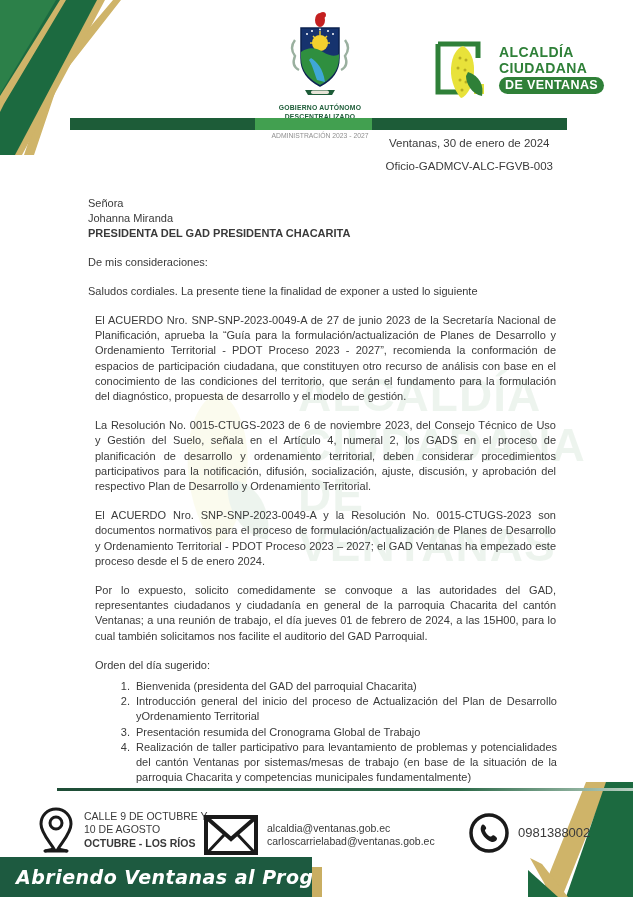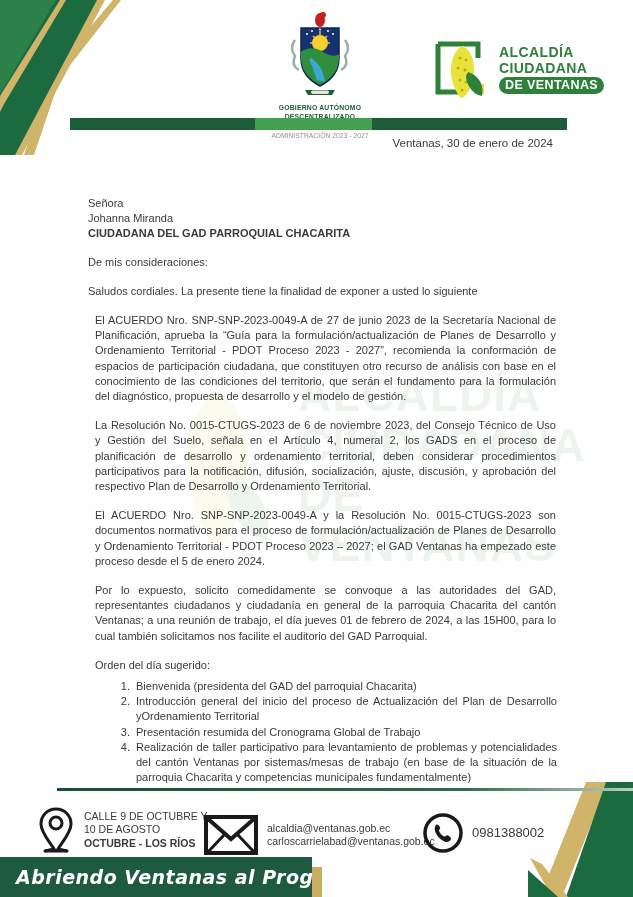--- a/index.html
+++ b/index.html
@@ -70,21 +70,21 @@
   .agenda-list li { text-align:justify; line-height:15.2px; padding-left:3px; }
 
   
   .footer-rule { position:absolute; left:57px; top:788px; width:576px; height:3px;
     background:linear-gradient(to right,#1e4d36,#2d6a49 70%,#b9d0c3); }
   .footer { position:absolute; left:0; top:800px; width:633px; height:58px; }
   .contact { position:absolute; display:flex; align-items:center; gap:8px; }
   .contact .txt { font-size:10.5px; line-height:13.5px; color:#3a3a3a; }
   .c-address { left:36px; top:6px; }
   .c-mail { left:203px; top:13px; }
-  .c-phone { left:422px; top:12px; }
+  .c-phone { left:468px; top:12px; }
   .c-phone .txt { font-size:13px; }
 
   
   .banner { position:absolute; left:0; top:857px; width:312px; height:40px; background:#1d5a40;
     display:flex; align-items:center; gap:8px; padding-left:8px; }
   .banner-gold { position:absolute; left:312px; top:867px; width:10px; height:30px; background:#c9ae62; }
   .slogan { font-size:19px; color:#ffffff; font-style:italic; font-weight:bold;
     font-family:"DejaVu Sans", sans-serif; letter-spacing:.5px; white-space:nowrap; }
 </style>
 </head>
@@ -175,26 +175,27 @@
   </div>
 
   <div class="header-bar">
     <div class="seg1"></div>
     <div class="seg2"></div>
     <div class="seg3"></div>
   </div>
 
   <div class="meta-block">
     <div>Ventanas, 30 de enero de 2024</div>
+    <div class="ref">Oficio-GADMCV-ALC-FGVB-003</div>
   </div>
 
   <div class="letter">
     <div class="line">Señora</div>
     <div class="line">Johanna Miranda</div>
-    <div class="line bold">CIUDADANA DEL GAD PARROQUIAL CHACARITA</div>
+    <div class="line bold">PRESIDENTA DEL GAD PRESIDENTA CHACARITA</div>
 
     <div class="considerations">De mis consideraciones:</div>
     <div class="intro">Saludos cordiales. La presente tiene la finalidad de exponer a usted lo siguiente</div>
 
     <div class="para">El ACUERDO Nro. SNP-SNP-2023-0049-A de 27 de junio 2023 de la Secretaría Nacional de Planificación, aprueba la “Guía para la formulación/actualización de Planes de Desarrollo y Ordenamiento Territorial - PDOT Proceso 2023 - 2027”, recomienda la conformación de espacios de participación ciudadana, que constituyen otro recurso de análisis con base en el conocimiento de las condiciones del territorio, que serán el fundamento para la formulación del diagnóstico, propuesta de desarrollo y el modelo de gestión.</div>
     <div class="para">La Resolución No. 0015-CTUGS-2023 de 6 de noviembre 2023, del Consejo Técnico de Uso y Gestión del Suelo, señala en el Artículo 4, numeral 2, los GADS en el proceso de planificación de desarrollo y ordenamiento territorial, deben considerar procedimientos participativos para la notificación, difusión, socialización, ajuste, discusión, y aprobación del respectivo Plan de Desarrollo y Ordenamiento Territorial.</div>
     <div class="para">El ACUERDO Nro. SNP-SNP-2023-0049-A y la Resolución No. 0015-CTUGS-2023 son documentos normativos para el proceso de formulación/actualización de Planes de Desarrollo y Ordenamiento Territorial - PDOT Proceso 2023 – 2027; el GAD Ventanas ha empezado este proceso desde el 5 de enero 2024.</div>
     <div class="para">Por lo expuesto, solicito comedidamente se convoque a las autoridades del GAD, representantes ciudadanos y ciudadanía en general de la parroquia Chacarita del cantón Ventanas; a una reunión de trabajo, el día jueves 01 de febrero de 2024, a las 15H00, para lo cual también solicitamos nos facilite el auditorio del GAD Parroquial.</div>
 
     <div class="agenda-title">Orden del día sugerido:</div>

